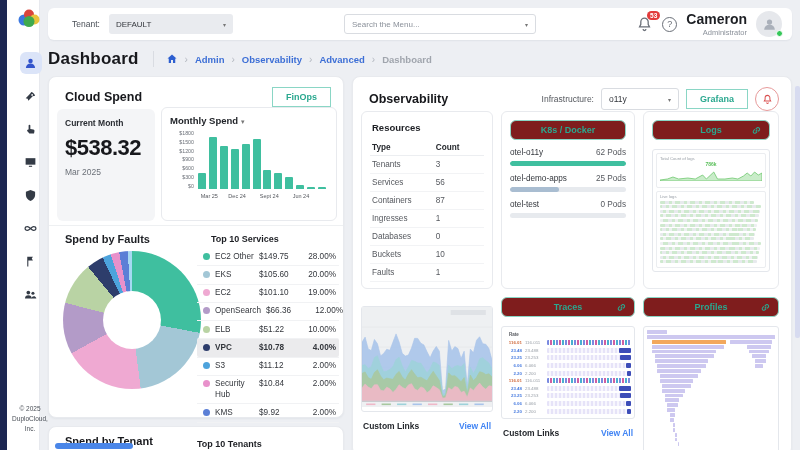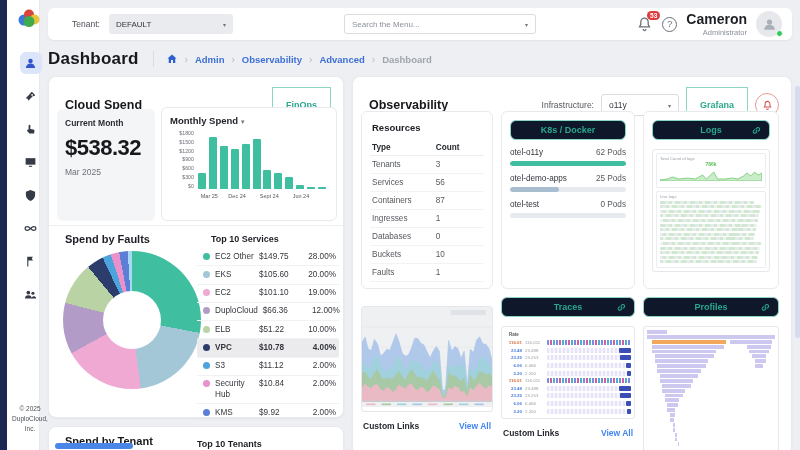--- a/index.html
+++ b/index.html
@@ -41,21 +41,21 @@
   .crumb-div { width:1px; height:16px; background:#d9dce2; margin:0 12px 0 14px; }
   .crumb { display:flex; align-items:center; gap:7px; font-size:9.5px; }
   .crumb .sep { color:#b4b9c1; font-size:10px; }
   .crumb a { color:#3d6fd6; font-weight:bold; text-decoration:none; cursor:pointer; }
   .crumb .last { color:#a0a5ad; font-weight:bold; }
   .home-ic { width:12px; height:12px; color:#2d5fd0; cursor:pointer; }
 
   .card { position:absolute; background:#fff; border:1px solid #e8eaee; border-radius:8px; box-shadow:0 1px 2px rgba(20,30,60,.05); }
   .card-head { display:flex; align-items:center; justify-content:space-between; padding:10px 12px 0 16px; }
   .card-title { font-size:12.5px; font-weight:bold; color:#17181c; }
-  .tbtn { border:1px solid #8ad6c5; color:#2aa88f; background:#fff; border-radius:0; font-size:9px; font-weight:bold; padding:12px 13px; cursor:pointer; font-family:inherit; }
+  .tbtn { border:1px solid #8ad6c5; color:#2aa88f; background:#fff; border-radius:0; font-size:9px; font-weight:bold; padding:4px 13px; cursor:pointer; font-family:inherit; }
 
   
   .cm-card { position:absolute; left:8px; top:32px; width:98px; height:112px; background:#f4f5f7; border-radius:6px; padding:9px 8px; }
   .cm-label { font-size:8.5px; font-weight:bold; color:#2a2d33; }
   .cm-amount { margin-top:8px; font-size:22px; font-weight:bold; color:#17181c; line-height:1.08; overflow-wrap:anywhere; letter-spacing:-.5px; }
   .cm-period { margin-top:7px; font-size:8.5px; color:#6b7078; }
   .ms-card { position:absolute; left:112px; top:30px; width:176px; height:114px; background:#fff; border:1px solid #e8eaee; border-radius:6px; padding:7px 8px 4px 8px; }
   .ms-title { font-size:9.5px; font-weight:bold; color:#22252a; cursor:pointer; }
   .ms-title .chev { font-size:7px; margin-left:3px; }
   .ms-chart { position:relative; margin-top:5px; height:78px; }
@@ -79,21 +79,21 @@
   .svc-amt { width:38px; flex:none; }
   .svc-pct { width:34px; text-align:right; flex:none; }
 
   
   .obs-head-right { display:flex; align-items:center; gap:7px; }
   .infra-label { font-size:8.5px; color:#55585e; }
   .sel-infra { width:78px; height:22px; border:1px solid #d9dce1; background:#fff; color:#33363c; font-size:8.5px; }
   .alarm { width:24px; height:24px; border:1.4px solid #e79a9a; border-radius:50%; color:#d94f4f; display:flex; align-items:center; justify-content:center; cursor:pointer; background:#fff; }
   .alarm svg { width:11px; height:11px; }
   .subcard { position:absolute; border:1px solid #e8eaee; border-radius:6px; background:#fff; padding:8px; }
-  .hbtn { position:relative; display:flex; align-items:center; justify-content:center; height:20px; border:1px solid #8ad6c5; border-radius:6px; color:#2aa88f; font-size:9px; font-weight:bold; cursor:pointer; background:#0f172a; }
+  .hbtn { position:relative; display:flex; align-items:center; justify-content:center; height:20px; border:1px solid #8ad6c5; border-radius:6px; color:#2aa88f; font-size:9px; font-weight:bold; cursor:pointer; background:#7f1d1d; }
   .hbtn .link-ic { position:absolute; right:6px; top:3px; width:13px; height:13px; color:#2aa88f; }
   .res-title { font-size:9.5px; font-weight:bold; color:#1d1f24; margin:2px 0 7px 2px; }
   .res-table { width:100%; font-size:8.2px; color:#55585e; }
   .res-hrow { display:flex; font-weight:bold; color:#25282d; padding:3px 2px; border-bottom:1px solid #eceef1; }
   .res-row { display:flex; padding:4px 2px; border-bottom:1px solid #f2f3f5; }
   .res-c1 { width:58%; } .res-c2 { width:42%; }
   .k8s-row { margin-top:8px; }
   .k8s-line { display:flex; justify-content:space-between; font-size:8.2px; color:#33363c; margin-bottom:4px; }
   .k8s-pods { color:#55585e; }
   .k8s-track { height:5px; background:#e7eaee; border-radius:3px; overflow:hidden; }
@@ -300,21 +300,21 @@
             <span class="svc-pct">20.00%</span>
           </div>
           <div class="svc-row">
             <span class="svc-dot" style="background:#efa9d2"></span>
             <span class="svc-name">EC2</span>
             <span class="svc-amt">$101.10</span>
             <span class="svc-pct">19.00%</span>
           </div>
           <div class="svc-row">
             <span class="svc-dot" style="background:#b39bc8"></span>
-            <span class="svc-name">DuploCloud</span>
+            <span class="svc-name">OpenSearch</span>
             <span class="svc-amt">$66.36</span>
             <span class="svc-pct">12.00%</span>
           </div>
           <div class="svc-row">
             <span class="svc-dot" style="background:#b9d3a4"></span>
             <span class="svc-name">ELB</span>
             <span class="svc-amt">$51.22</span>
             <span class="svc-pct">10.00%</span>
           </div>
           <div class="svc-row hl">

